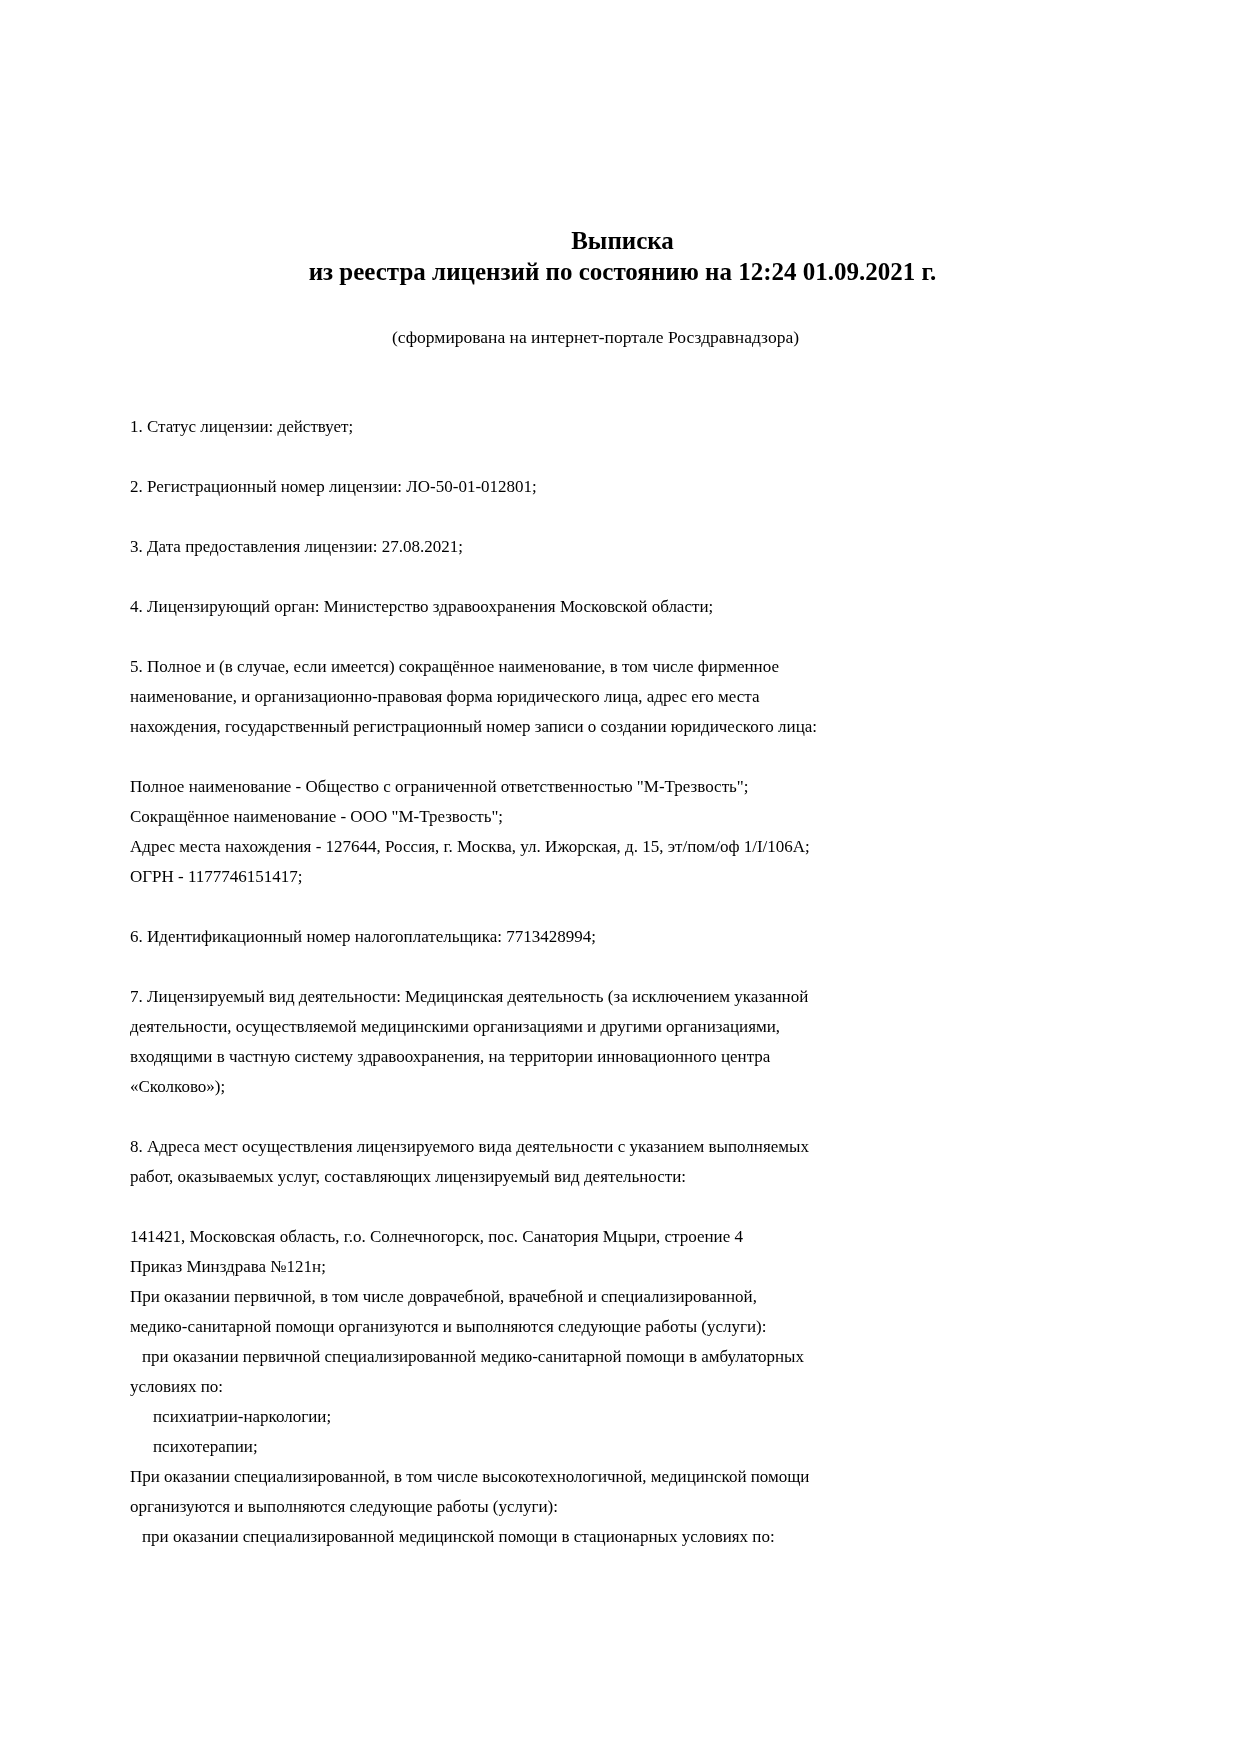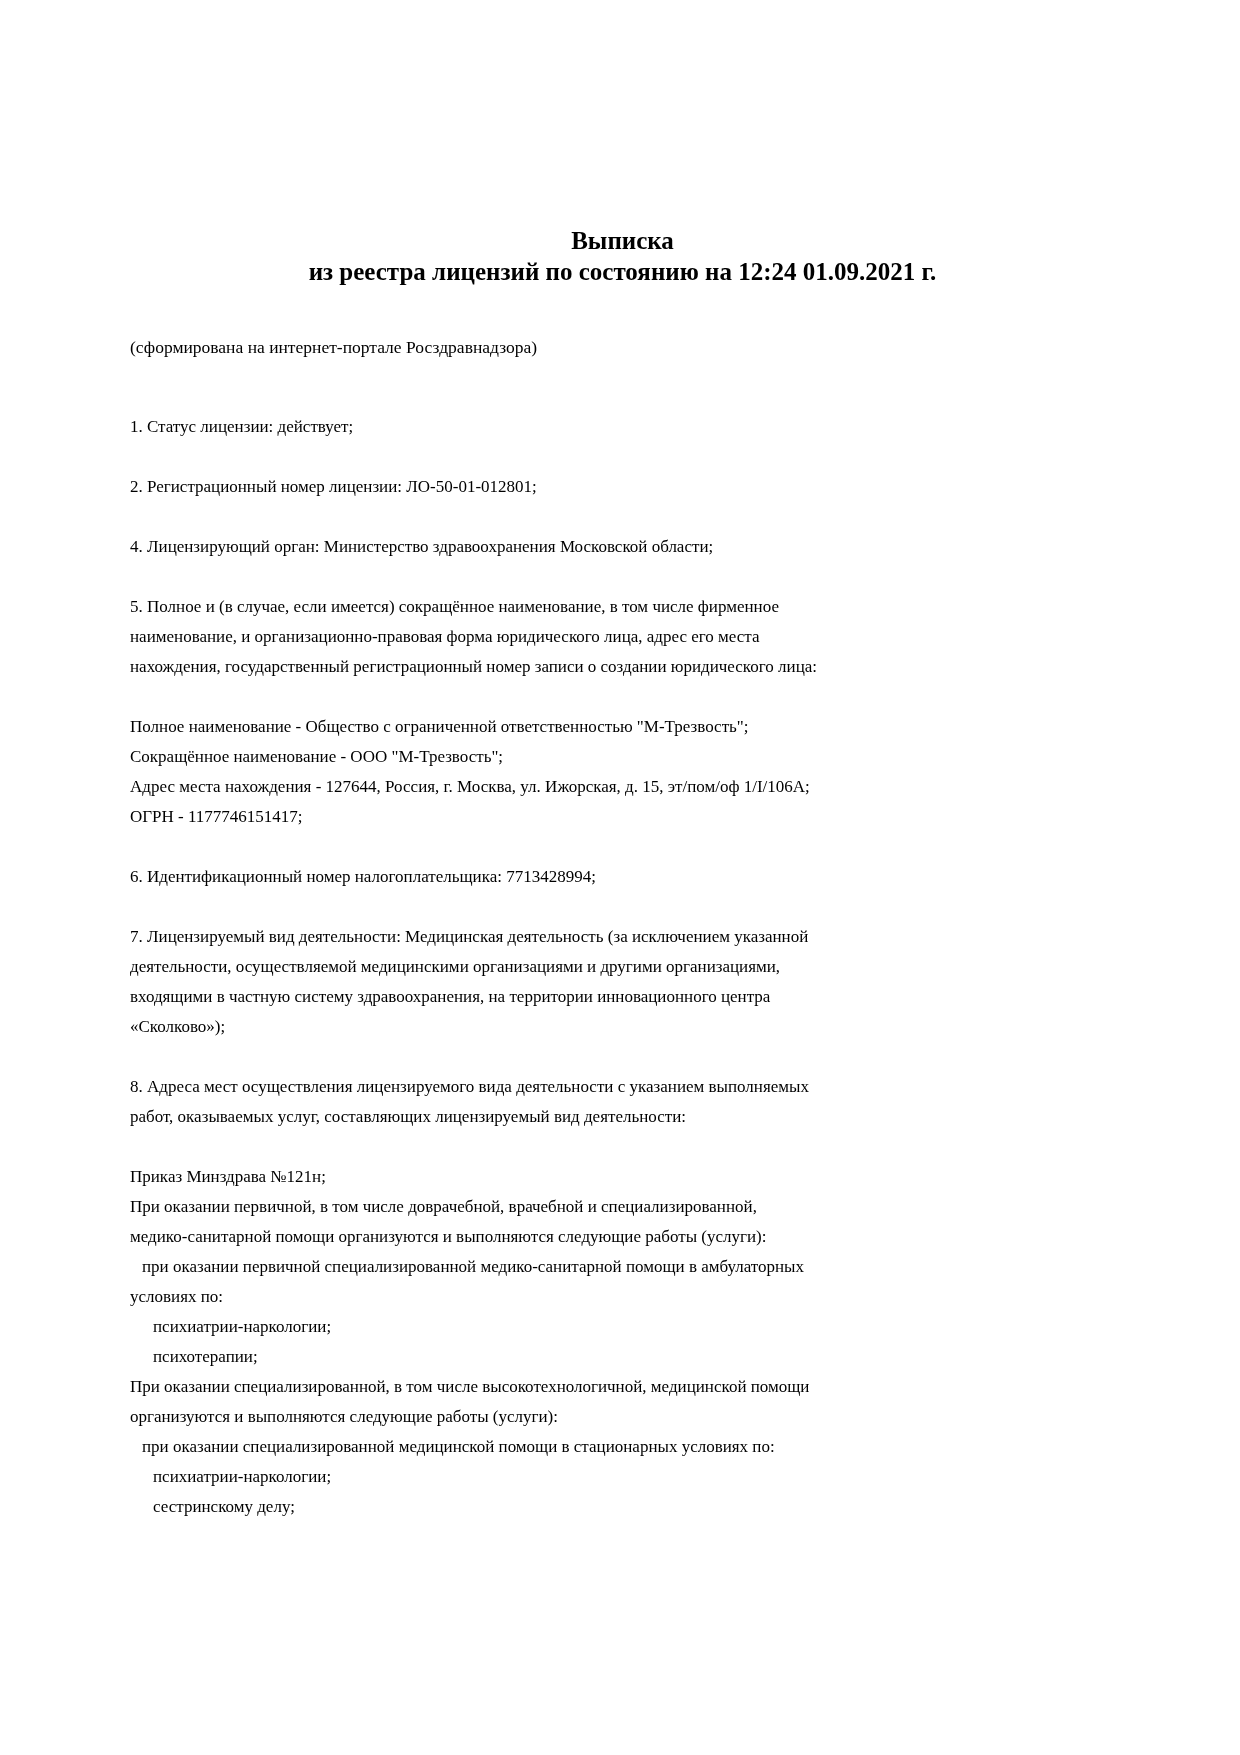--- a/index.html
+++ b/index.html
@@ -21,26 +21,26 @@
     top: 225px;
     left: 130px;
     width: 985px;
     text-align: center;
     font-weight: bold;
     font-size: 25px;
     line-height: 31px;
   }
   .subtitle {
     position: absolute;
-    top: 336px;
+    top: 326px;
     left: 130px;
     width: 985px;
     box-sizing: border-box;
     padding-right: 54px;
-    text-align: left;
+    text-align: center;
     font-size: 17.5px;
     line-height: 22px;
     font-family: Liberation Serif, serif;
   }
   .doc-body {
     position: absolute;
     top: 412px;
     left: 130px;
     width: 990px;
     font-size: 17px;
@@ -68,20 +68,23 @@
   <div class="subtitle">(сформирована на интернет-портале Росздравнадзора)</div>
 
   <div class="doc-body" id="doc-body">
       <div class="paragraph">
         <div class="doc-line">1. Статус лицензии: действует;</div>
       </div>
       <div class="paragraph">
         <div class="doc-line">2. Регистрационный номер лицензии: ЛО-50-01-012801;</div>
       </div>
       <div class="paragraph">
+        <div class="doc-line">3. Дата предоставления лицензии: 27.08.2021;</div>
+      </div>
+      <div class="paragraph">
         <div class="doc-line">4. Лицензирующий орган: Министерство здравоохранения Московской области;</div>
       </div>
       <div class="paragraph">
         <div class="doc-line">5. Полное и (в случае, если имеется) сокращённое наименование, в том числе фирменное</div>
         <div class="doc-line">наименование, и организационно-правовая форма юридического лица, адрес его места</div>
         <div class="doc-line">нахождения, государственный регистрационный номер записи о создании юридического лица:</div>
       </div>
       <div class="paragraph">
         <div class="doc-line">Полное наименование - Общество с ограниченной ответственностью "М-Трезвость";</div>
         <div class="doc-line">Сокращённое наименование - ООО "М-Трезвость";</div>
@@ -95,20 +98,21 @@
         <div class="doc-line">7. Лицензируемый вид деятельности: Медицинская деятельность (за исключением указанной</div>
         <div class="doc-line">деятельности, осуществляемой медицинскими организациями и другими организациями,</div>
         <div class="doc-line">входящими в частную систему здравоохранения, на территории инновационного центра</div>
         <div class="doc-line">«Сколково»);</div>
       </div>
       <div class="paragraph">
         <div class="doc-line">8. Адреса мест осуществления лицензируемого вида деятельности с указанием выполняемых</div>
         <div class="doc-line">работ, оказываемых услуг, составляющих лицензируемый вид деятельности:</div>
       </div>
       <div class="paragraph">
+        <div class="doc-line">141421, Московская область, г.о. Солнечногорск, пос. Санатория Мцыри, строение 4</div>
         <div class="doc-line">Приказ Минздрава №121н;</div>
         <div class="doc-line">При оказании первичной, в том числе доврачебной, врачебной и специализированной,</div>
         <div class="doc-line">медико-санитарной помощи организуются и выполняются следующие работы (услуги):</div>
         <div class="doc-line indent-1">при оказании первичной специализированной медико-санитарной помощи в амбулаторных</div>
         <div class="doc-line">условиях по:</div>
         <div class="doc-line indent-2">психиатрии-наркологии;</div>
         <div class="doc-line indent-2">психотерапии;</div>
         <div class="doc-line">При оказании специализированной, в том числе высокотехнологичной, медицинской помощи</div>
         <div class="doc-line">организуются и выполняются следующие работы (услуги):</div>
         <div class="doc-line indent-1">при оказании специализированной медицинской помощи в стационарных условиях по:</div>

